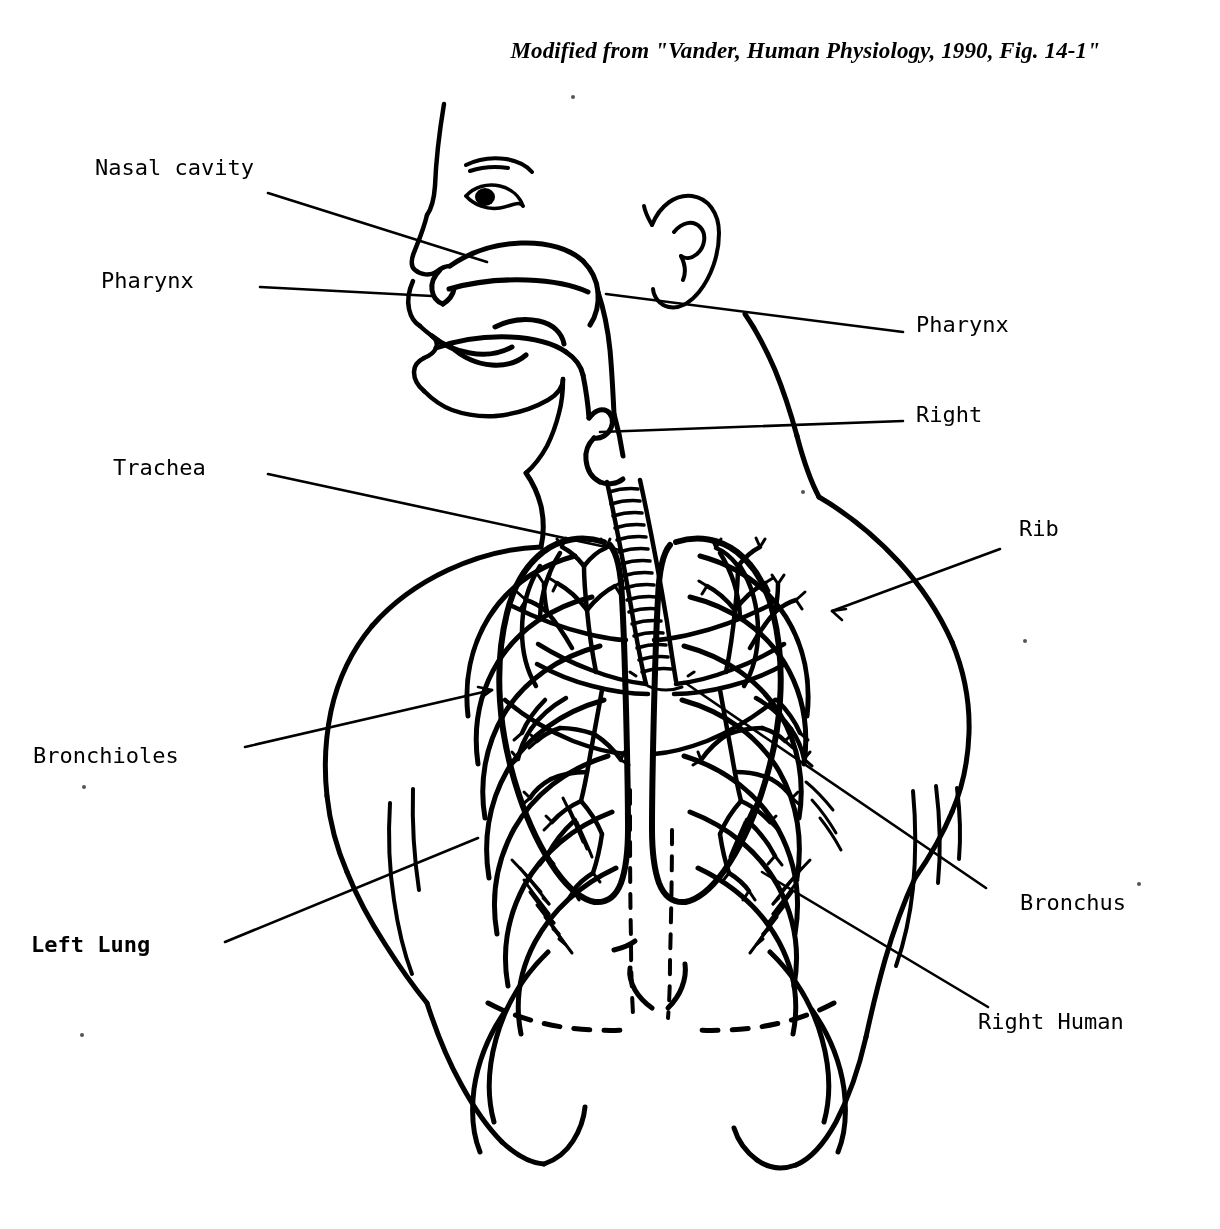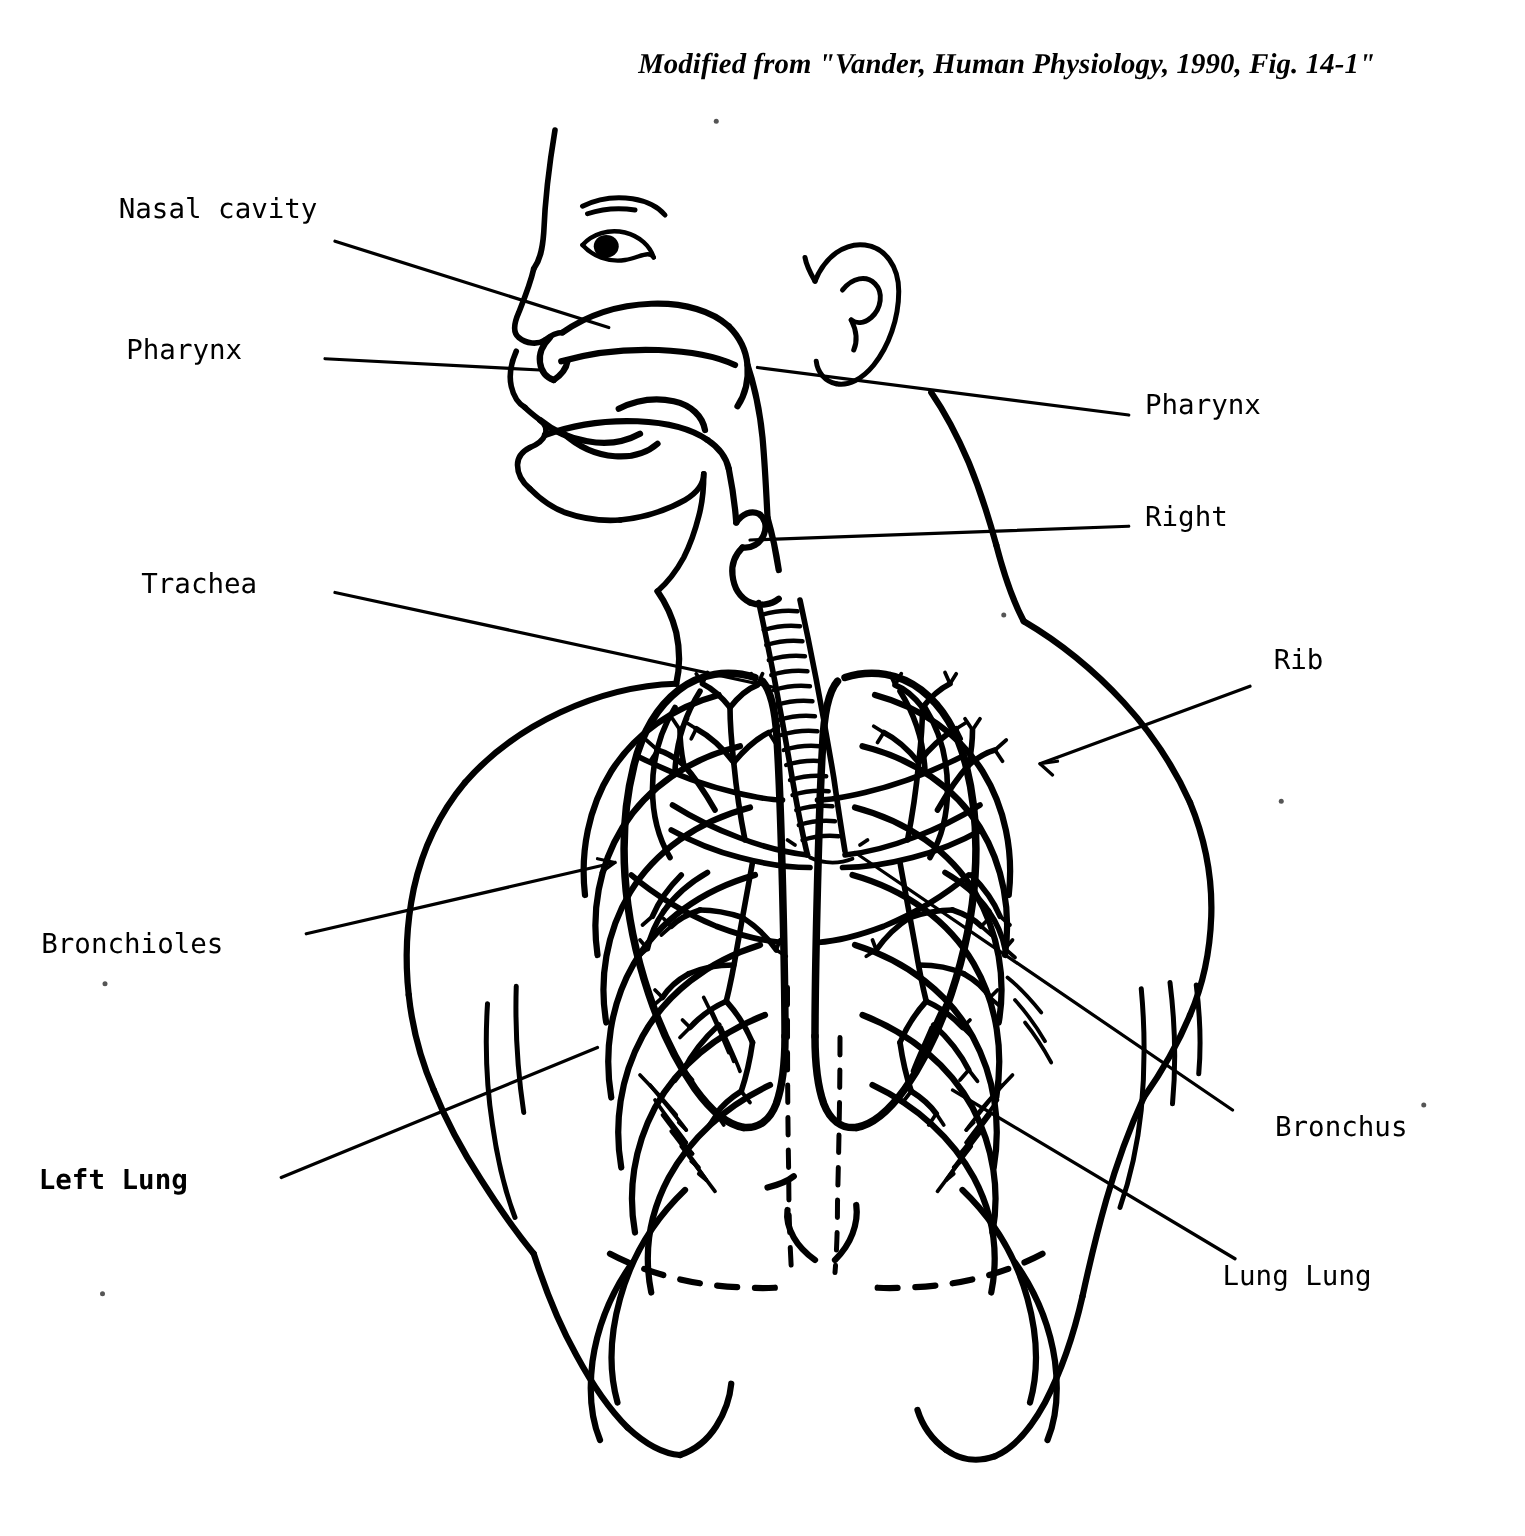--- a/index.html
+++ b/index.html
@@ -441,15 +441,15 @@
   <div class="lbl" style="left:113px; top:457px;">Trachea</div>
 
   <div class="lbl" style="left:1019px;top:518px;text-align:right;">Rib</div>
 
   <div class="lbl" style="left:33px;  top:745px;">Bronchioles</div>
 
   <div class="lbl" style="left:1000px;top:892px;margin-left:20px;">Bronchus</div>
 
   <div class="lbl" style="left:31px;  top:934px;font-weight:bold;">Left Lung</div>
 
-  <div class="lbl" style="left:978px; top:1011px;">Lung Lung</div>
+  <div class="lbl" style="left:978px; top:1011px;">Right Human</div>
 
 </div>
 
 </body></html>

